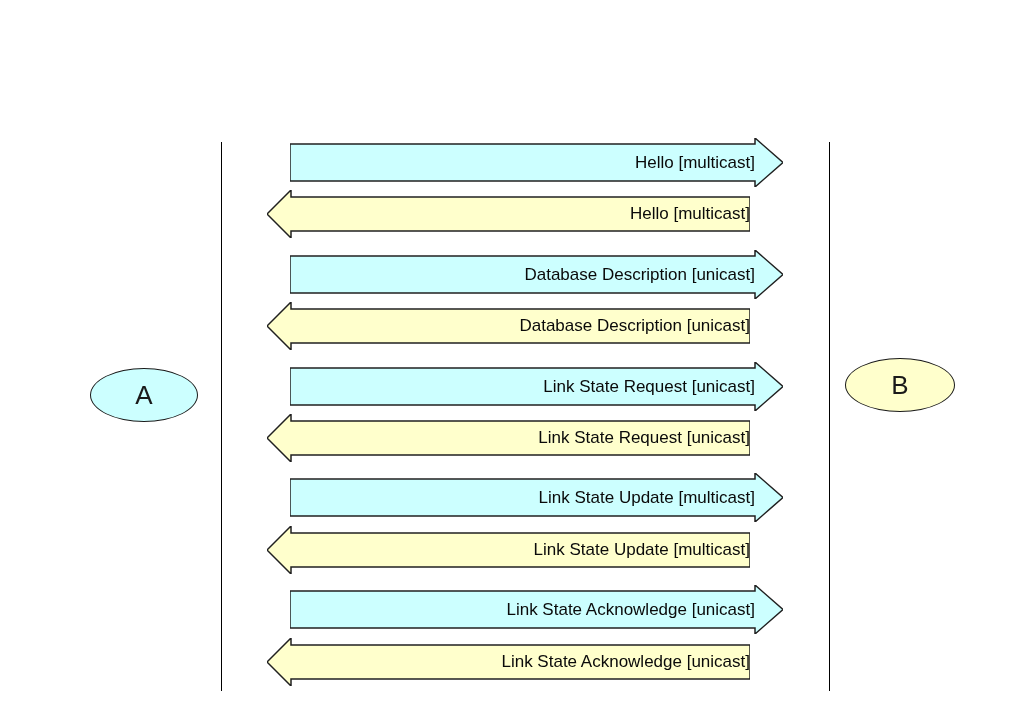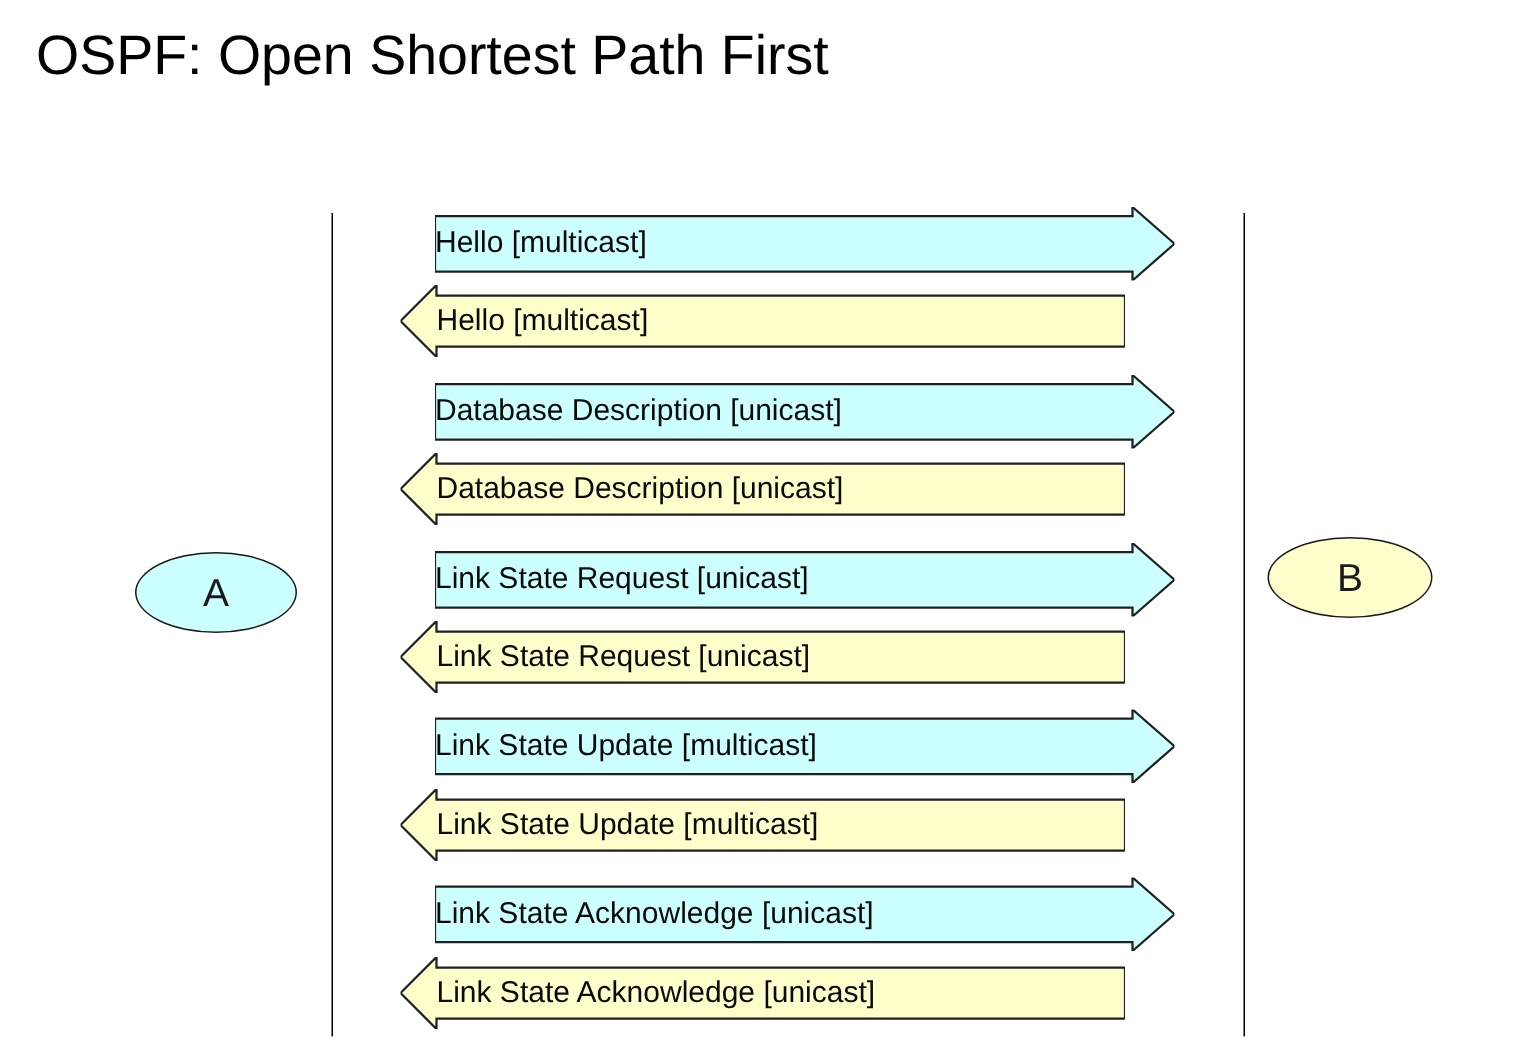--- a/index.html
+++ b/index.html
@@ -42,34 +42,33 @@
     box-sizing: border-box;
   }
   .node-ellipse.a { left: 90px;  top: 368px; width: 108px; height: 54px; }
   .node-ellipse.b { left: 845px; top: 358px; width: 110px; height: 54px; }
   .messages-layer { position: absolute; left: 0; top: 0; width: 100%; height: 100%; }
   .arrow { position: absolute; }
   .arrow svg { display: block; }
   .arrow-label {
     position: absolute;
     top: 0;
-    text-align: left;
-    font-size: 20px;
+    text-align: right;
+    font-size: 17px;
     color: #0a0a0a;
     white-space: nowrap;
   }
   .arrow.right .arrow-label { left: 0; width: 465px; height: 49px; line-height: 49px; }
   .arrow.left  .arrow-label { left: 24px; width: 459px; height: 48px; line-height: 48px; }
 </style>
 </head>
 <body>
 
 <div class="slide">
 
-  <div class="slide-title">OSPF: Open Shortest Path First</div>
 
   <div class="lifeline a"></div>
   <div class="lifeline b"></div>
 
   <div class="node-ellipse a" style="background: rgb(204, 255, 255);">
     <span>A</span>
   </div>
 
   <div class="node-ellipse b" style="background: rgb(255, 255, 204);">
     <span>B</span>

